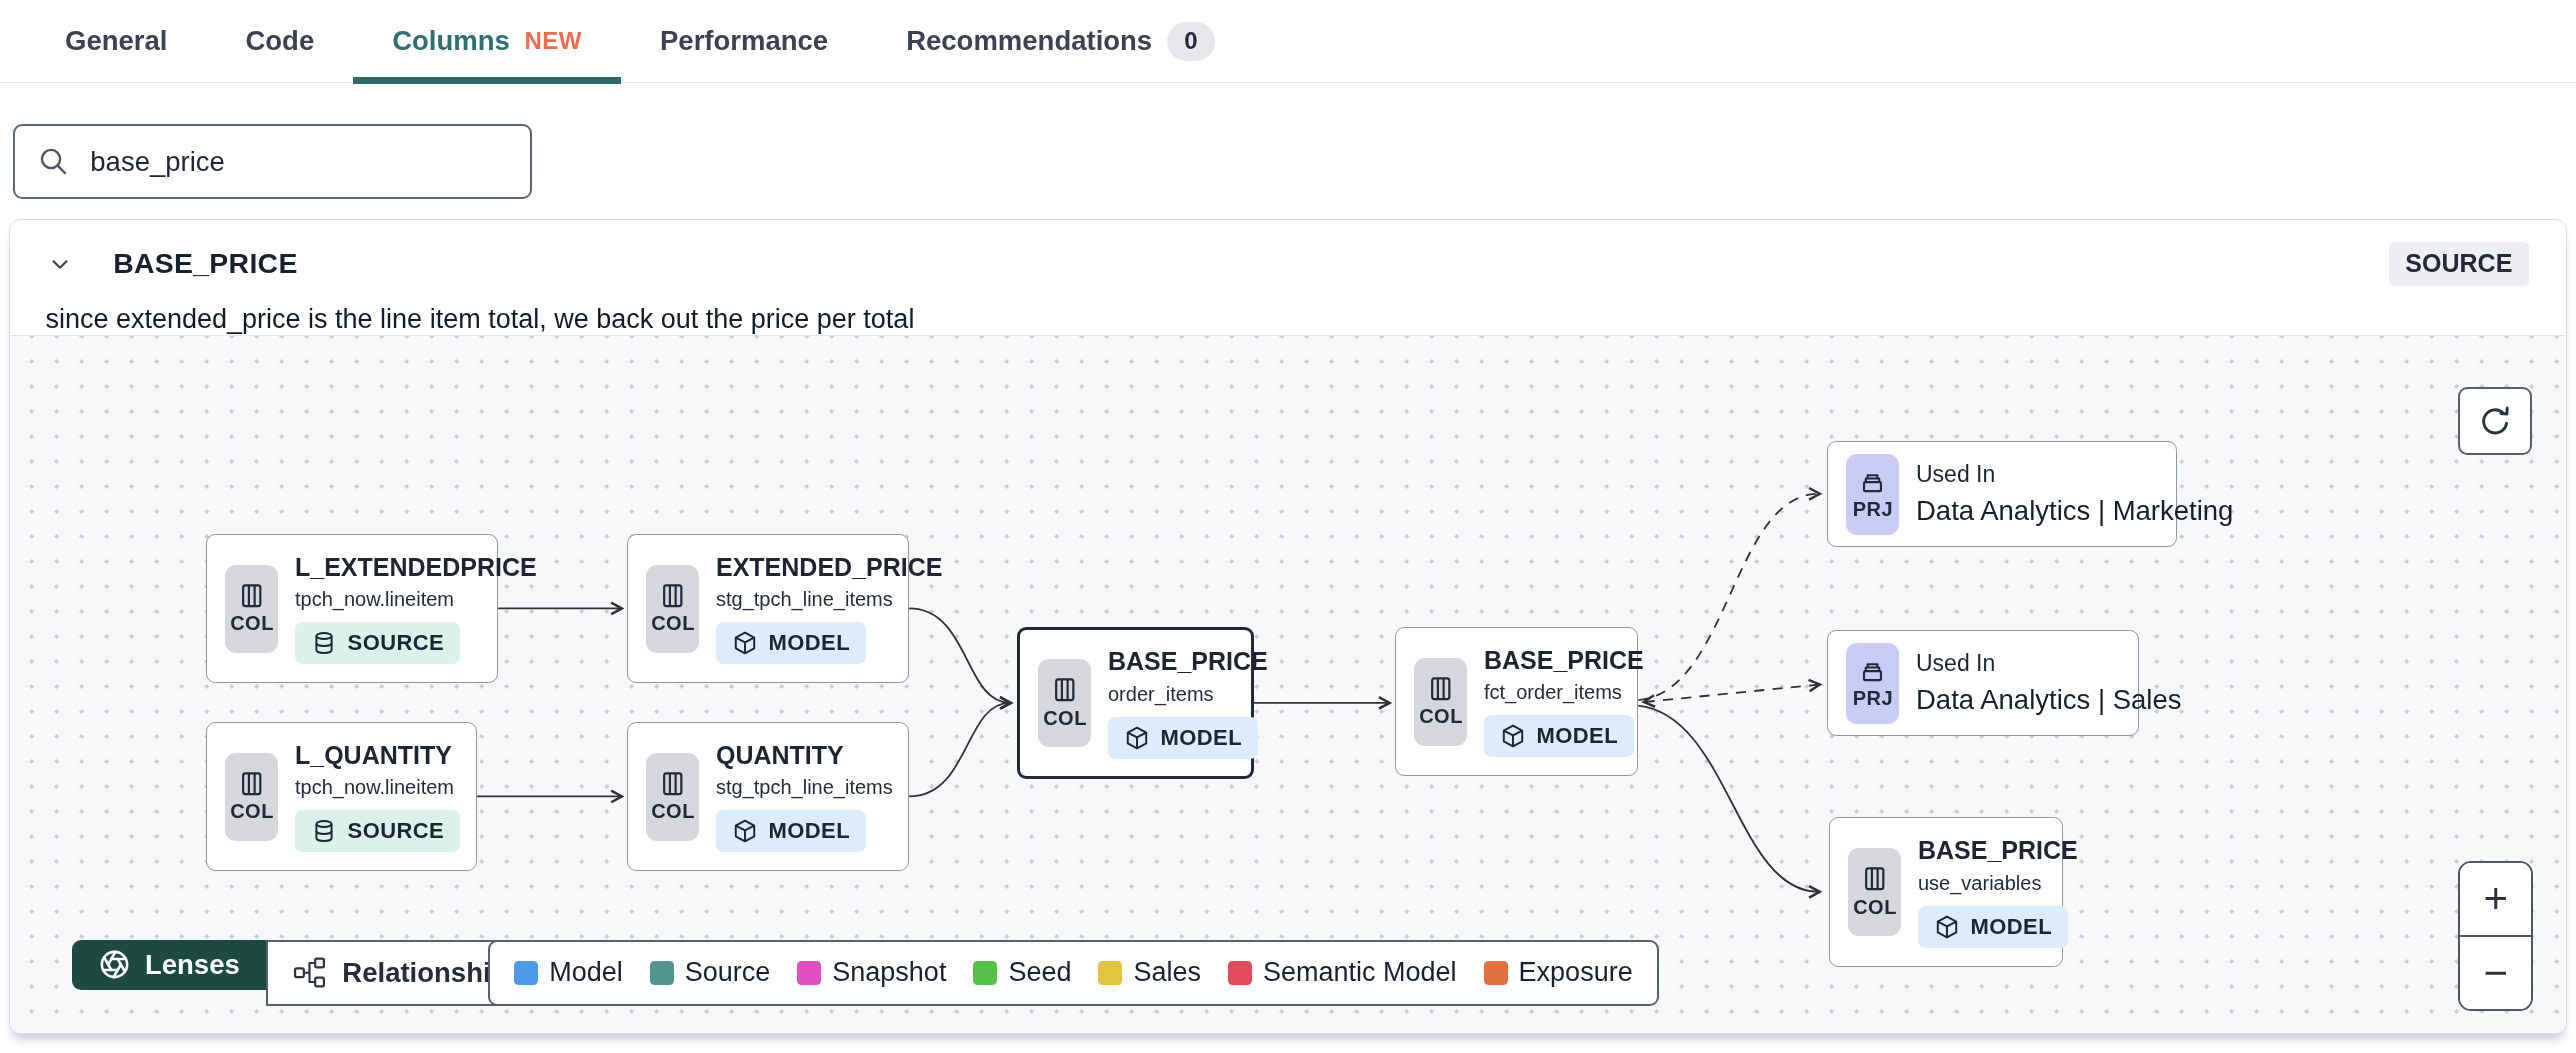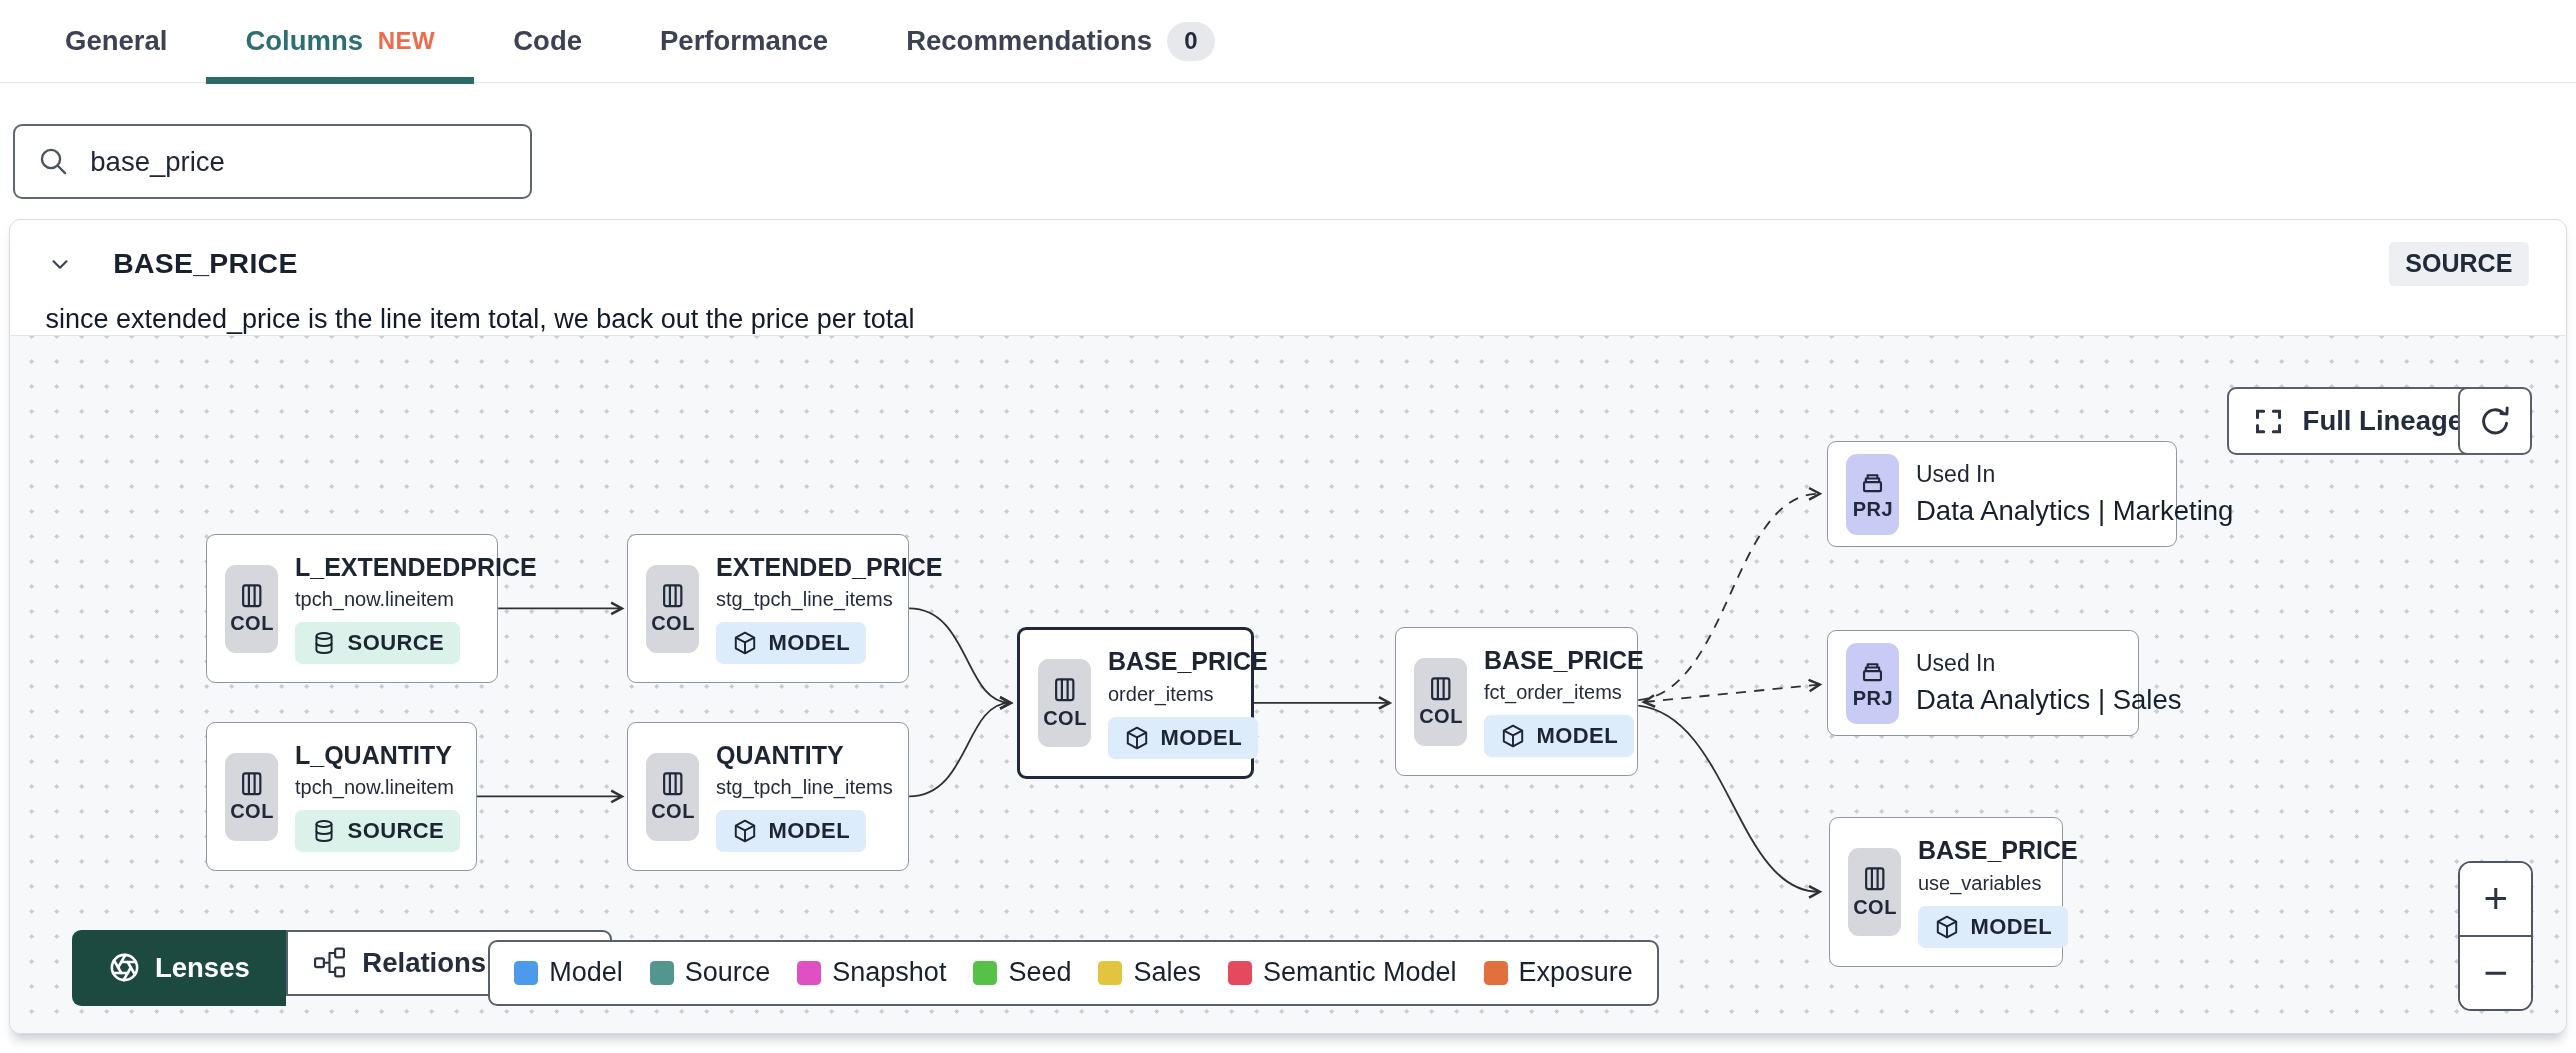--- a/index.html
+++ b/index.html
@@ -93,21 +93,21 @@
   }
   .res-badge.model  { background:#dcecfb; }
   .res-badge.source { background:#dbf2ea; }
   .prj-label { font-size:23px; color:#1d2533; }
   .prj-name  { font-size:27.5px; color:#15202e; white-space:nowrap; }
 
   
   .lineage-toolbar { position:absolute; left:62px; bottom:27.5px; display:flex; align-items:stretch; }
   .lenses-btn {
     display:flex; align-items:center; gap:13.8px; background:#1c4a40; color:#fff;
-    font-size:27.5px; font-weight:600; padding:0 36px; height:76px;
+    font-size:27.5px; font-weight:600; padding:0 26px; height:50px;
     border-radius:9.2px 0 0 9.2px; cursor:pointer;
   }
   .relationships-btn {
     display:flex; align-items:center; gap:15.6px; background:#fff; color:#242d3c;
     font-size:27.5px; font-weight:600; padding:0 24px; height:66px;
     border:2.3px solid #59606d; border-radius:0 9.2px 9.2px 0; cursor:pointer;
   }
   .legend-bar {
     position:absolute; left:478px; bottom:27.5px; height:66px; background:#fff;
     border:2.3px solid #59606d; border-radius:9.2px; display:flex; align-items:center;
@@ -138,26 +138,26 @@
   }
   .zoom-btn:first-child { border-bottom:2.3px solid #4f5664; }
 </style>
 </head>
 <body>
 
 <div class="tabbar">
     <div class="tab">
       <span class="tab-label">General</span>
     </div>
+    <div class="tab">
+      <span class="tab-label">Code</span>
+    </div>
     <div class="tab active">
       <span class="tab-label">Columns</span>
       <span class="new-badge">NEW</span>
-    </div>
-    <div class="tab">
-      <span class="tab-label">Code</span>
     </div>
     <div class="tab">
       <span class="tab-label">Performance</span>
     </div>
     <div class="tab">
       <span class="tab-label">Recommendations</span>
       <span class="count-pill">0</span>
     </div>
   </div>
 
@@ -463,31 +463,20 @@
         <div class="legend-item">
           <span class="legend-swatch" style="background: rgb(229, 73, 94);"></span>
           <span>Semantic Model</span>
         </div>
         <div class="legend-item">
           <span class="legend-swatch" style="background: rgb(226, 112, 60);"></span>
           <span>Exposure</span>
         </div>
       </div>
 
-    <div class="full-lineage-btn">
-      <span style="display:flex;">
-        <svg width="33" height="33" viewBox="0 0 24 24" fill="none" stroke="#2b3342" stroke-width="2.2" stroke-linecap="round">
-          <path d="M4 9 V4.5 H8.5"></path>
-          <path d="M15.5 4.5 H20 V9"></path>
-          <path d="M20 15 V19.5 H15.5"></path>
-          <path d="M8.5 19.5 H4 V15"></path>
-        </svg>
-      </span>
-      <span>Full Lineage</span>
-    </div>
     <div class="refresh-btn">
       <span style="display:flex;">
         <svg width="37" height="37" viewBox="0 0 24 24" fill="none" stroke="#2b3342" stroke-width="1.9" stroke-linecap="round" stroke-linejoin="round">
           <path d="M19.2 13.2 a7.5 7.5 0 1 1 -2.1 -6.6"></path>
           <polyline points="19.6,3.2 19.4,7.1 15.5,6.9"></polyline>
         </svg>
       </span>
     </div>
 
     <div class="zoom-ctl">

